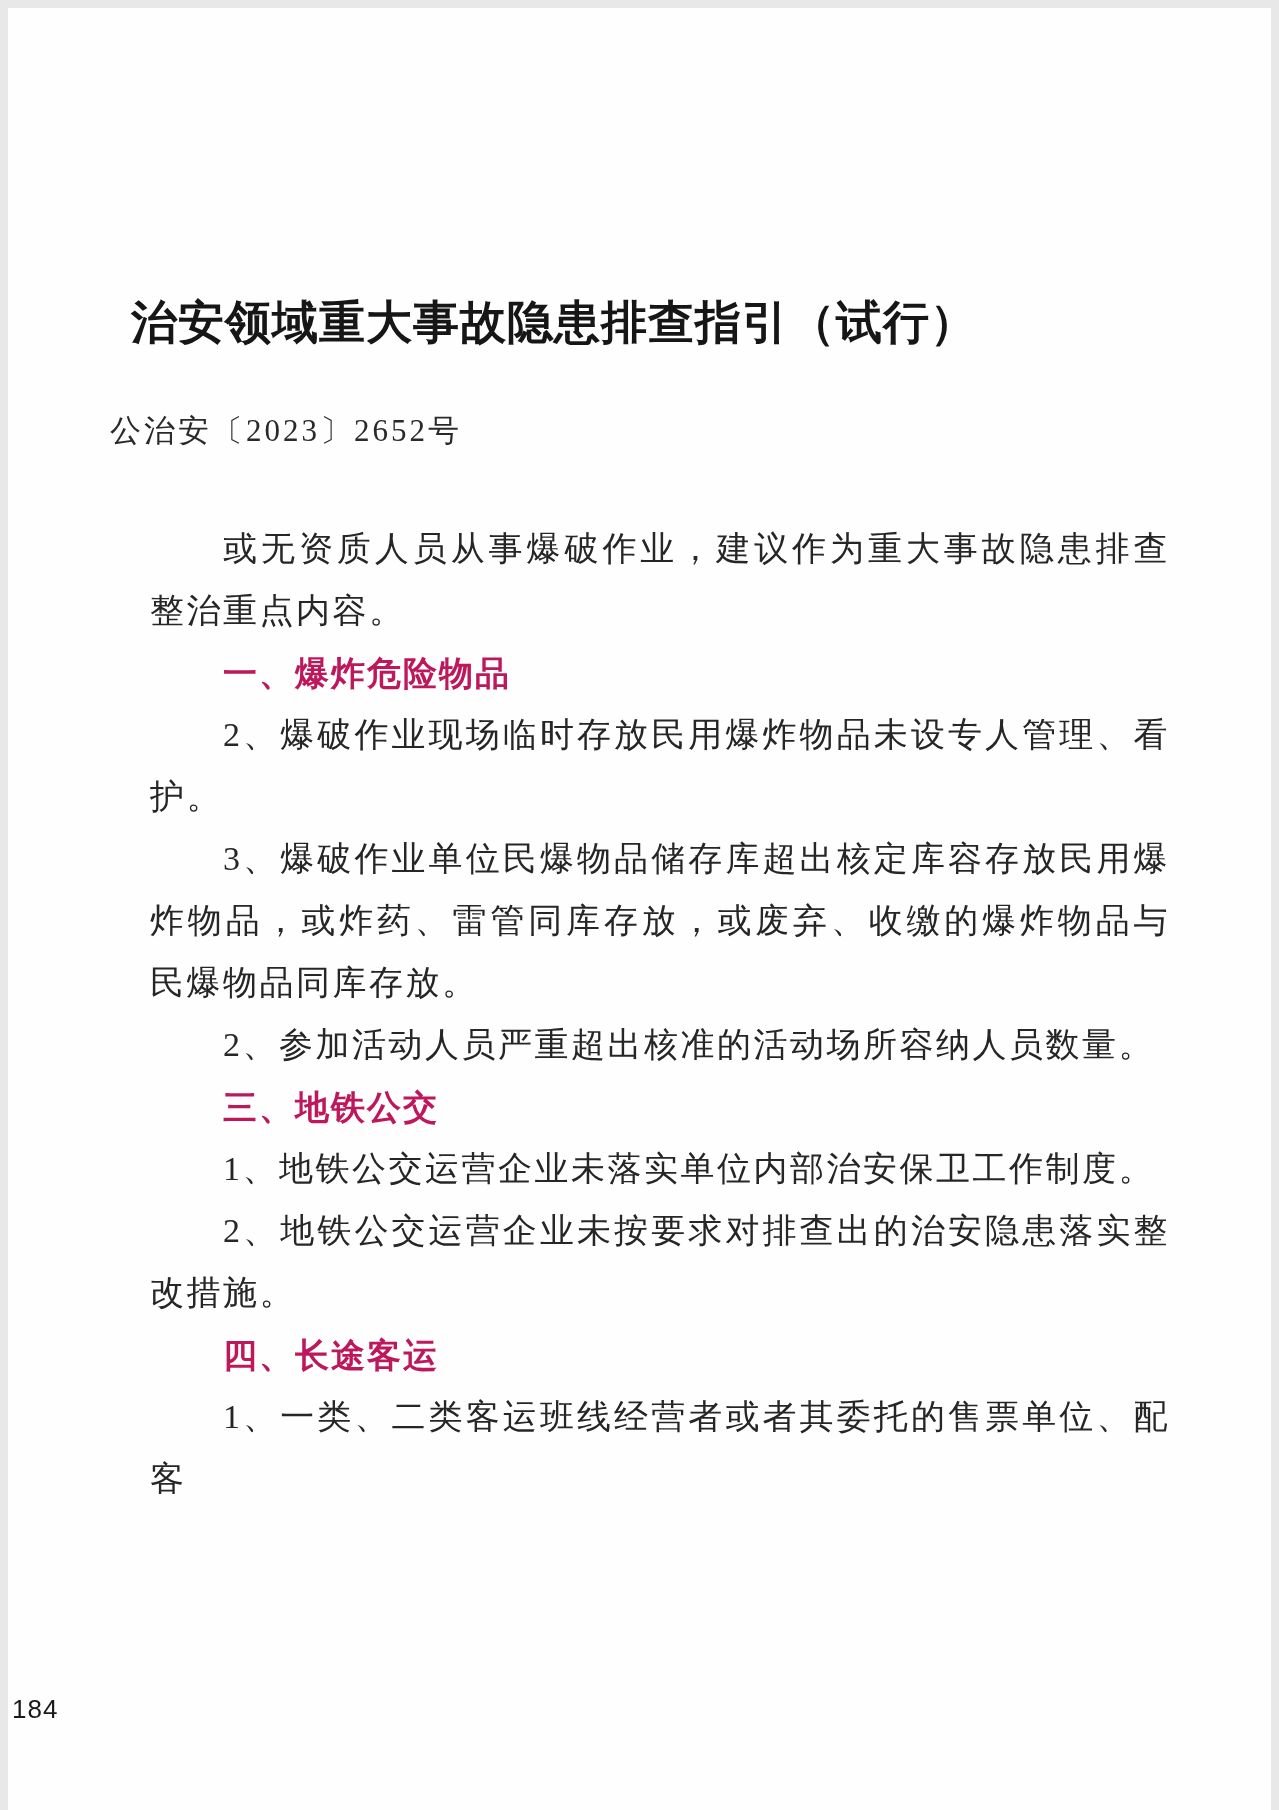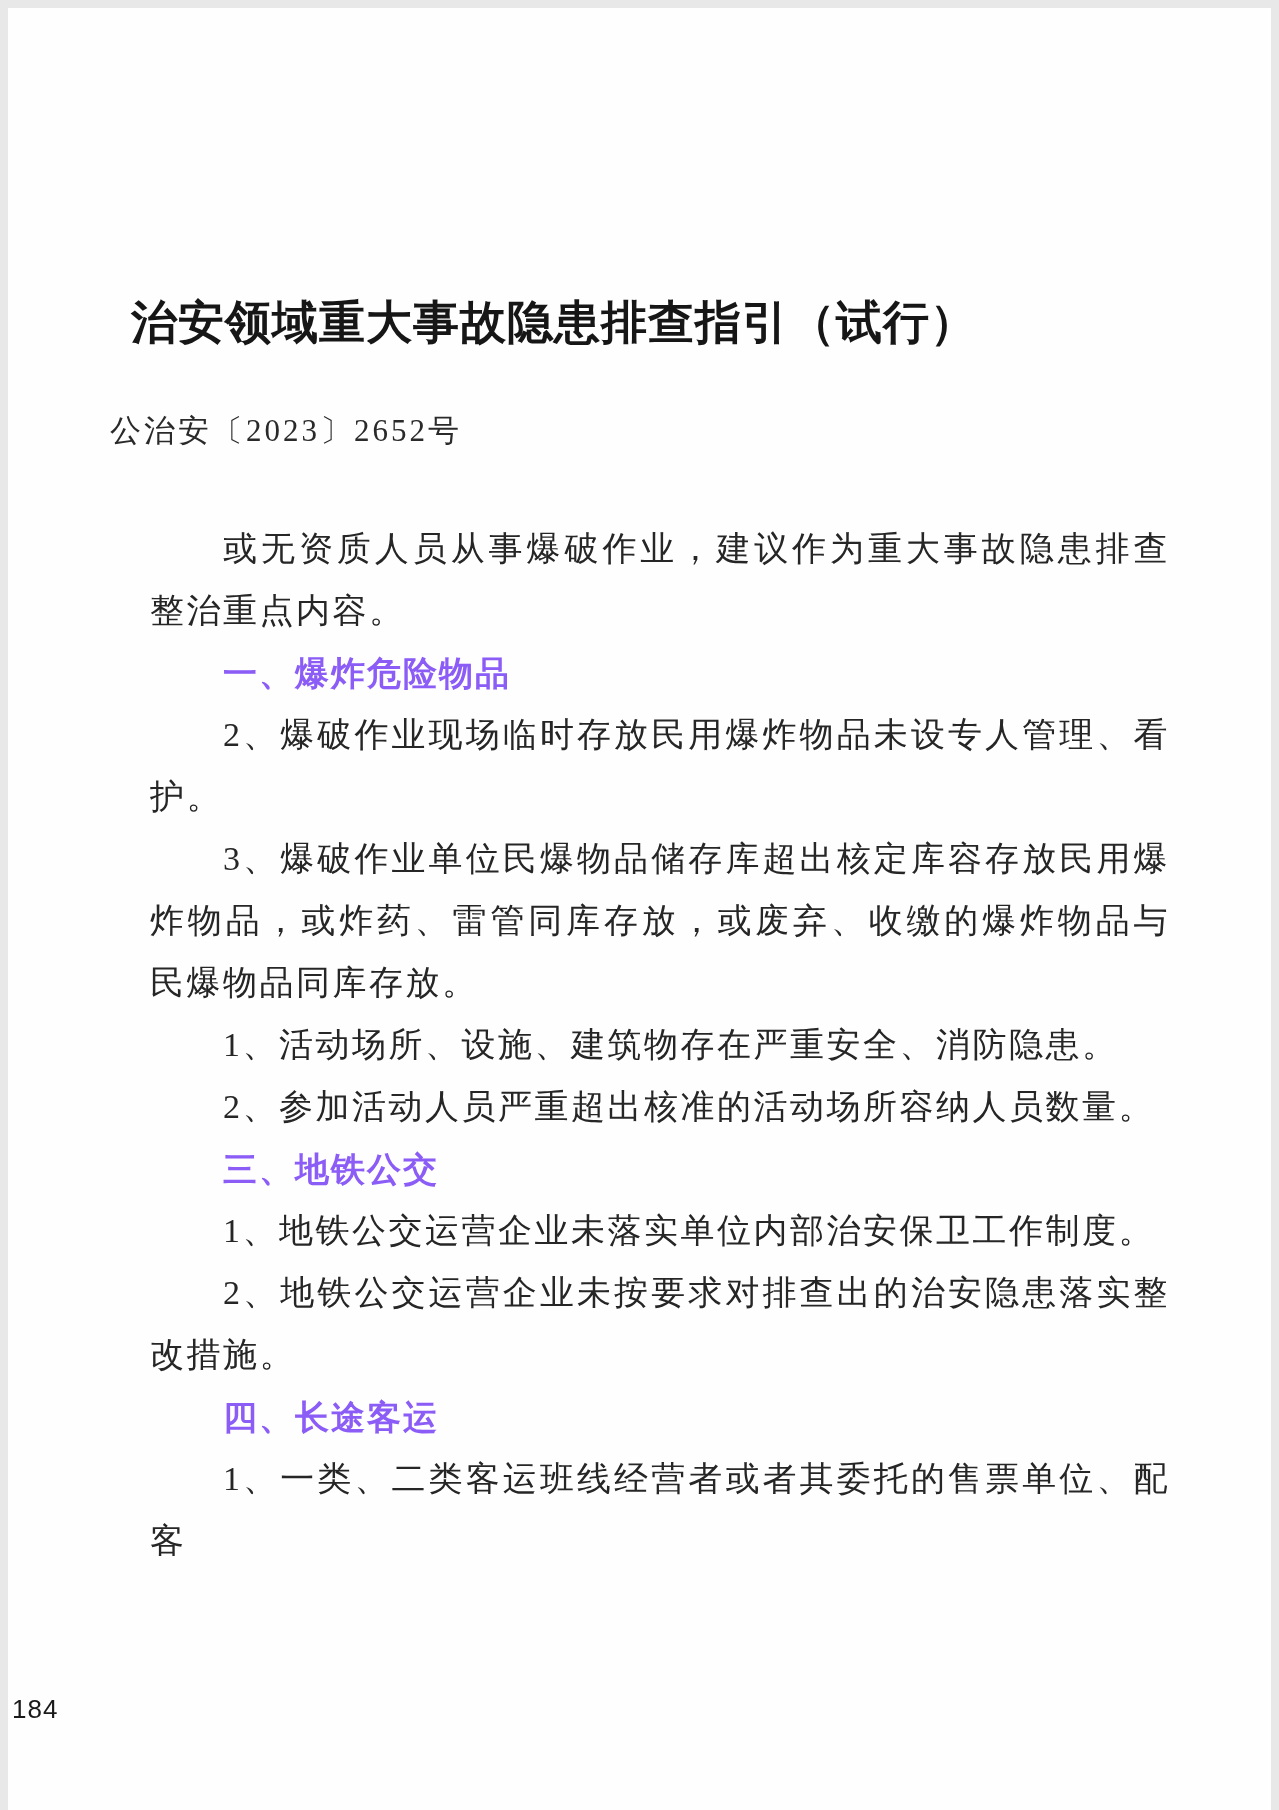--- a/index.html
+++ b/index.html
@@ -51,21 +51,21 @@
     text-align: justify;
     color: #262626;
   }
   .article p {
     text-indent: 73px;
     margin: 0;
   }
   .article p.heading {
     font-family: "Liberation Sans", "DejaVu Sans", sans-serif;
     font-weight: 700;
-    color: #8b5cf6;
+    color: #be185d;
     letter-spacing: 2px;
   }
   .page-number {
     position: absolute;
     top: 1682px;
     left: 0;
     width: 1279px;
     text-align: left;
     font-family: "Liberation Sans", "DejaVu Sans", sans-serif;
     font-size: 26px;
@@ -77,21 +77,20 @@
 <body>
 
 <div class="page">
   <div class="doc-title">治安领域重大事故隐患排查指引（试行）</div>
   <div class="doc-number">公治安〔2023〕2652号</div>
   <div class="article">
       <p class="body">或无资质人员从事爆破作业，建议作为重大事故隐患排查整治重点内容。</p>
       <p class="heading">一、爆炸危险物品</p>
       <p class="body">2、爆破作业现场临时存放民用爆炸物品未设专人管理、看护。</p>
       <p class="body">3、爆破作业单位民爆物品储存库超出核定库容存放民用爆炸物品，或炸药、雷管同库存放，或废弃、收缴的爆炸物品与民爆物品同库存放。</p>
-      <p class="body">1、活动场所、设施、建筑物存在严重安全、消防隐患。</p>
       <p class="body">2、参加活动人员严重超出核准的活动场所容纳人员数量。</p>
       <p class="heading">三、地铁公交</p>
       <p class="body">1、地铁公交运营企业未落实单位内部治安保卫工作制度。</p>
       <p class="body">2、地铁公交运营企业未按要求对排查出的治安隐患落实整改措施。</p>
       <p class="heading">四、长途客运</p>
       <p class="body">1、一类、二类客运班线经营者或者其委托的售票单位、配客</p>
     </div>
   <div class="page-number">184</div>
 </div>
 

